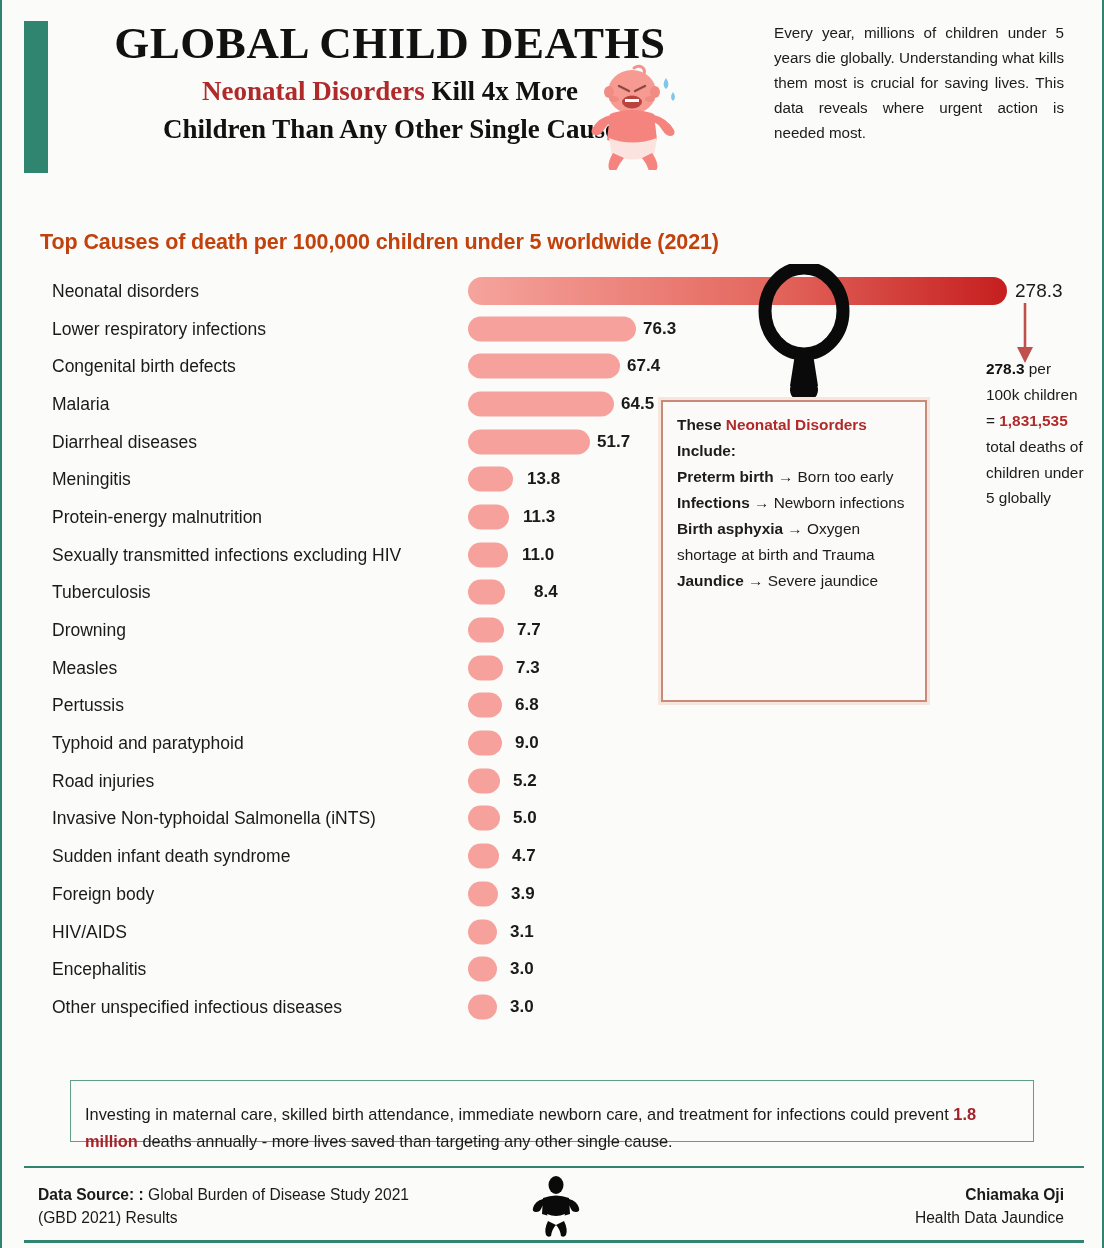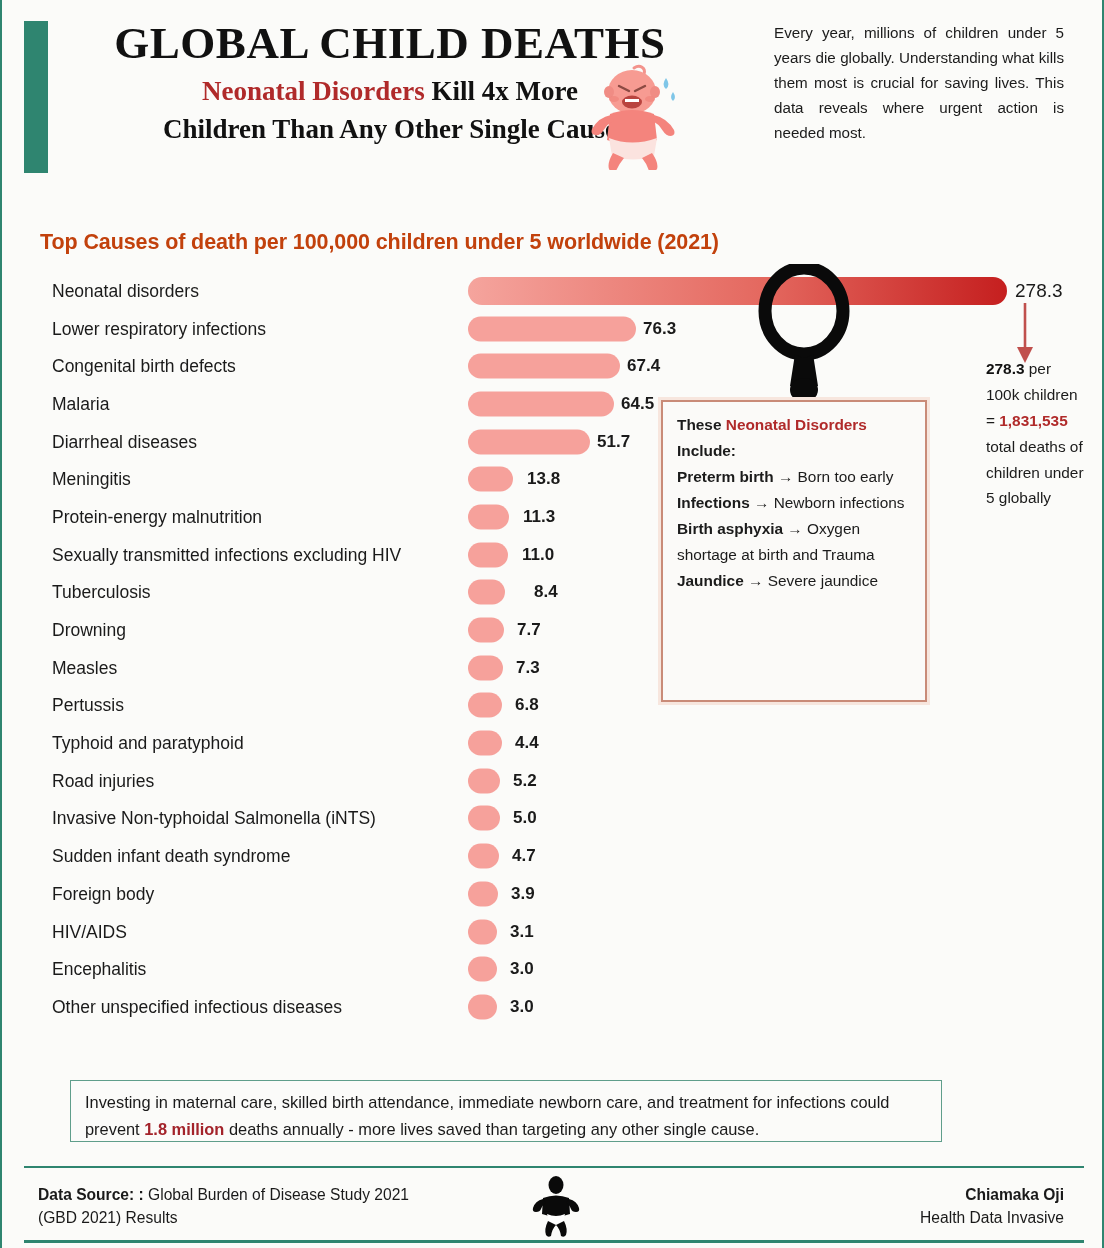--- a/index.html
+++ b/index.html
@@ -86,23 +86,23 @@
   #stat-arrow{ position:absolute; left:1010px; top:303px; width:26px; height:62px; }
   #stat-text{
     position:absolute; left:984px; top:356px; width:100px;
     font-size:15.4px; line-height:1.68; color:#1b1b1b;
   }
   #stat-text .num{ font-weight:bold; color:#111; }
   #stat-text .big{ font-weight:bold; color:#b02a2a; }
 
   
   #insight-box{
-    position:absolute; left:68px; top:1080px; width:872px; height:62px;
+    position:absolute; left:68px; top:1080px; width:964px; height:62px;
     border:1px solid #5f9e8b; background:#fbfbf9;
-    padding:8px 14px;
+    padding:20px 14px;
     font-size:16.4px; line-height:1.62; color:#1a1a1a;
   }
   #insight-box .hl{ color:#a3232a; font-weight:bold; }
 
   
   #footer-rule-top{ position:absolute; left:22px; top:1166px; width:1060px; height:2px; background:#2f8570; }
   #footer-rule-bottom{ position:absolute; left:22px; top:1240px; width:1060px; height:3px; background:#2f8570; }
   #footer-left{
     position:absolute; left:36px; top:1183px; width:400px;
     font-size:15.6px; line-height:1.5; color:#1a1a1a;
@@ -212,21 +212,21 @@
     <div class="bar-value" style="left:514px;">7.3</div>
   </div>
   <div class="row">
     <div class="row-label">Pertussis</div>
     <div class="bar" style="width:34px;"></div>
     <div class="bar-value" style="left:513px;">6.8</div>
   </div>
   <div class="row">
     <div class="row-label">Typhoid and paratyphoid</div>
     <div class="bar" style="width:34px;"></div>
-    <div class="bar-value" style="left:513px;">4.4</div>
+    <div class="bar-value" style="left:513px;">9.0</div>
   </div>
   <div class="row">
     <div class="row-label">Road injuries</div>
     <div class="bar" style="width:32px;"></div>
     <div class="bar-value" style="left:511px;">5.2</div>
   </div>
   <div class="row">
     <div class="row-label">Invasive Non-typhoidal Salmonella (iNTS)</div>
     <div class="bar" style="width:32px;"></div>
     <div class="bar-value" style="left:511px;">5.0</div>
@@ -306,15 +306,15 @@
   <ellipse cx="27" cy="9" rx="7.5" ry="9" fill="#0a0a0a"></ellipse>
   <path d="M14 22 q13 -5 26 0 l1 16 q-14 5 -28 0z" fill="#0a0a0a"></path>
   <path d="M14 23 q-8 2 -10 9 q-1 4 3 4 q4 0 5 -3 q2 -5 5 -6z" fill="#0a0a0a"></path>
   <path d="M40 23 q8 2 10 9 q1 4 -3 4 q-4 0 -5 -3 q-2 -5 -5 -6z" fill="#0a0a0a"></path>
   <path d="M18 38 q9 4 18 0 l-2 8 q-7 3 -14 0z" fill="#ffffff"></path>
   <path d="M19 45 q-4 8 -2 14 q2 3 5 1 q1 -7 5 -11z" fill="#0a0a0a"></path>
   <path d="M35 45 q4 8 2 14 q-2 3 -5 1 q-1 -7 -5 -11z" fill="#0a0a0a"></path>
 </svg>
 <div id="footer-right">
   <div class="name">Chiamaka Oji</div>
-  <div>Health Data Invasive</div>
+  <div>Health Data Jaundice</div>
 </div>
 <div id="footer-rule-bottom"></div>
 
 </body></html>

